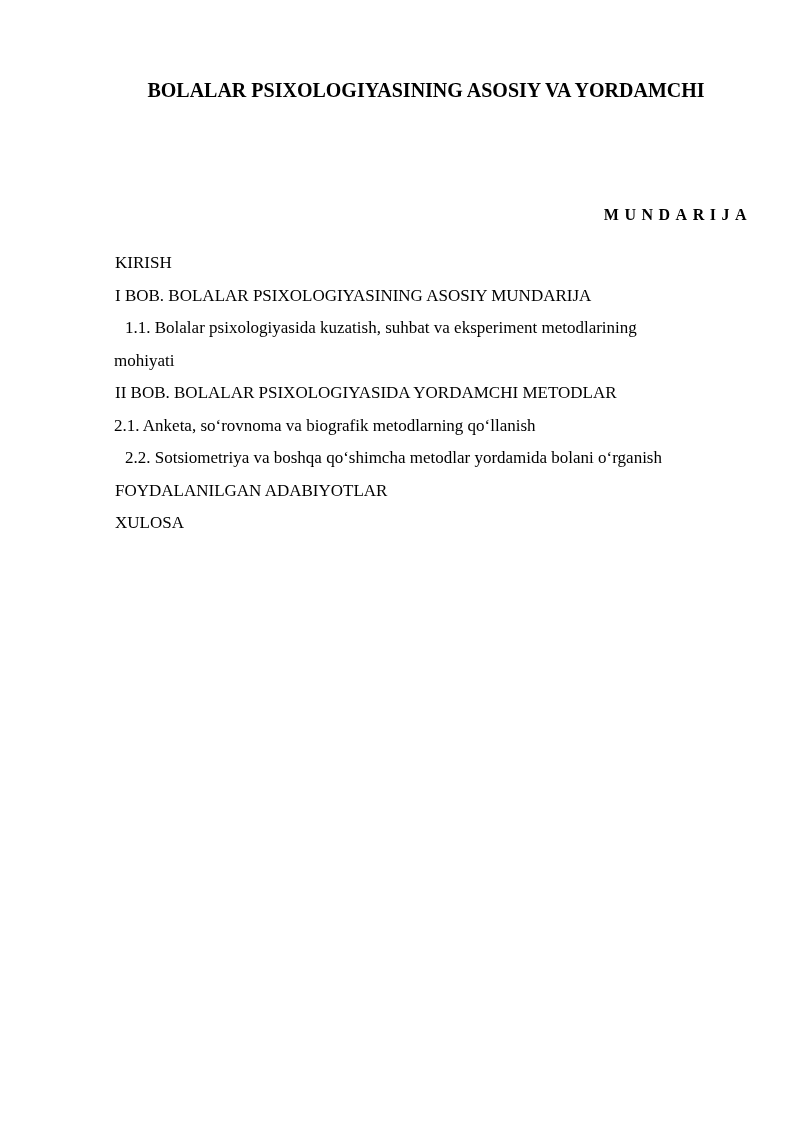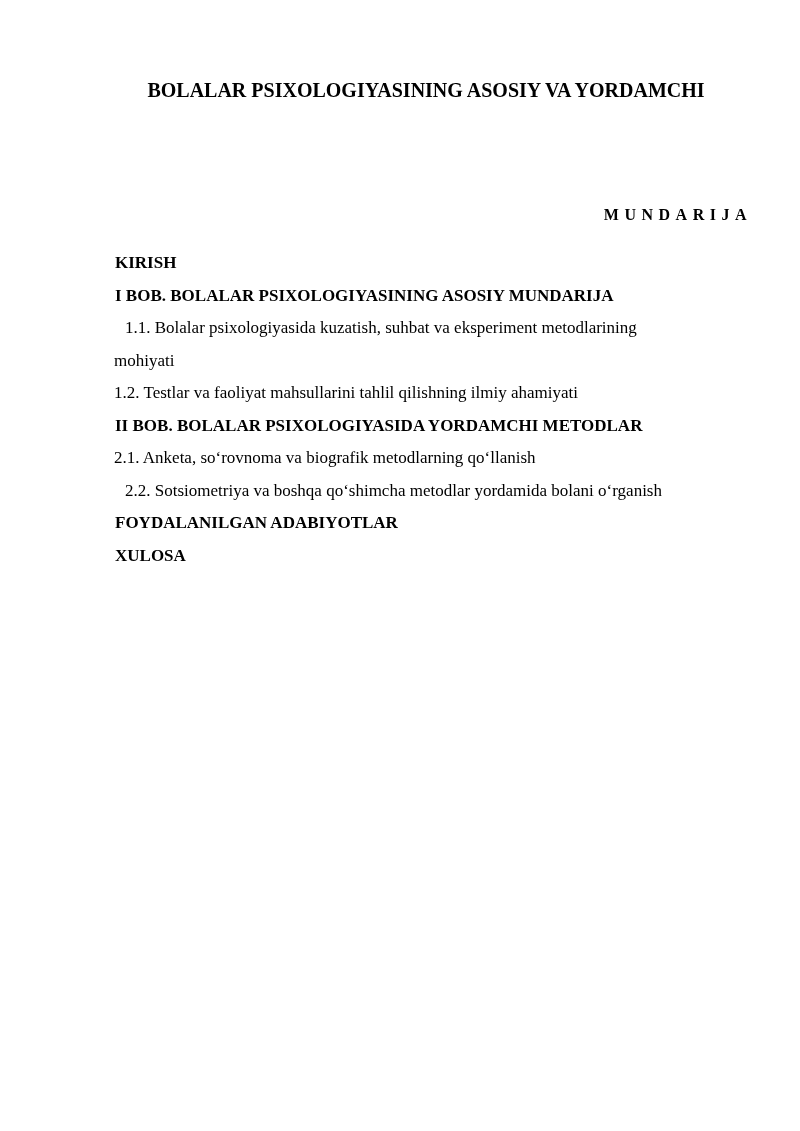--- a/index.html
+++ b/index.html
@@ -52,21 +52,21 @@
       margin: 0;
       padding: 0;
       list-style: none;
     }
     .toc-line {
       font-size: 17px;
       line-height: 32.5px;
       white-space: nowrap;
     }
     .toc-line.bold {
-      font-weight: bold;
+      font-weight: normal;
     }
     .toc-line.indent {
       padding-left: 4px;
       margin-left: 6px;
     }
   </style>
 </head>
 <body>
 
 <div class="page">
@@ -75,21 +75,20 @@
     <div>BOLALAR PSIXOLOGIYASINING ASOSIY VA YORDAMCHI</div>
   </div>
 
   <div class="toc-heading">MUNDARIJA</div>
 
   <ul class="toc">
     <li class="toc-line bold">KIRISH</li>
     <li class="toc-line bold">I BOB. BOLALAR PSIXOLOGIYASINING ASOSIY MUNDARIJA</li>
     <li class="toc-line indent">1.1. Bolalar psixologiyasida kuzatish, suhbat va eksperiment metodlarining</li>
     <li class="toc-line" style="margin-left:-1px">mohiyati</li>
-    <li class="toc-line" style="margin-left:-1px">1.2. Testlar va faoliyat mahsullarini tahlil qilishning ilmiy ahamiyati</li>
     <li class="toc-line bold">II BOB. BOLALAR PSIXOLOGIYASIDA YORDAMCHI METODLAR</li>
     <li class="toc-line" style="margin-left:-1px">2.1. Anketa, so‘rovnoma va biografik metodlarning qo‘llanish</li>
     <li class="toc-line indent">2.2. Sotsiometriya va boshqa qo‘shimcha metodlar yordamida bolani o‘rganish</li>
     <li class="toc-line bold">FOYDALANILGAN ADABIYOTLAR</li>
     <li class="toc-line bold">XULOSA</li>
   </ul>
 
 </div>
 
 </body></html>

